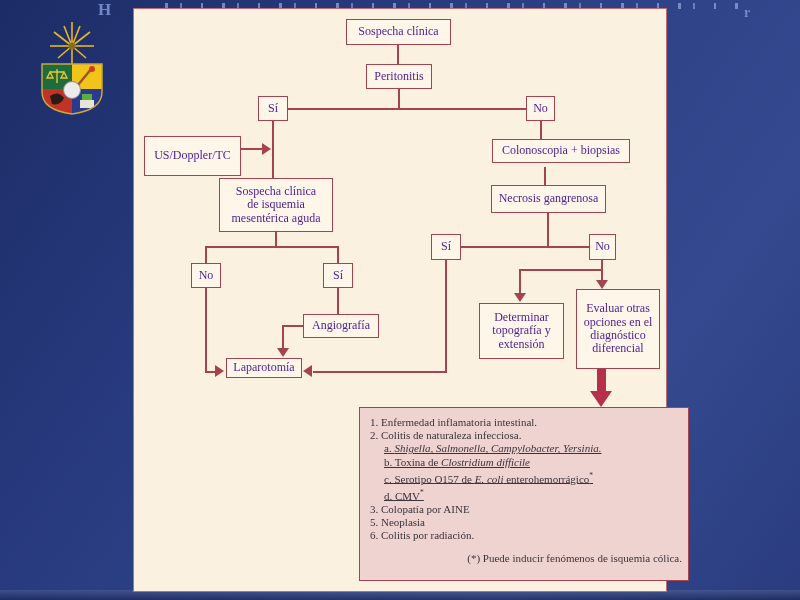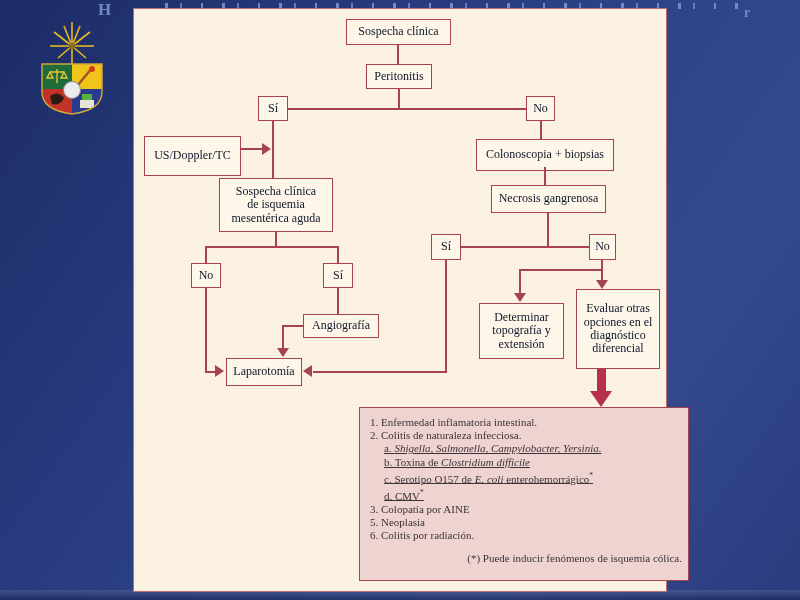--- a/index.html
+++ b/index.html
@@ -10,21 +10,21 @@
   .bottom-glow{position:absolute;left:0;right:0;bottom:0;height:10px;
          background:linear-gradient(to bottom,rgba(255,255,255,.10),rgba(10,16,40,.35));}
   .title-frag{position:absolute;color:#7288c8;font-size:17px;font-weight:bold;z-index:3;}
   .title-marks{position:absolute;left:165px;top:3px;width:575px;height:6px;z-index:1;opacity:.75;
          background:repeating-linear-gradient(90deg,#8fa3d6 0 3px,transparent 3px 15px,#7d92cc 15px 17px,transparent 17px 36px,#8fa3d6 36px 38px,transparent 38px 57px);}
   .logo{position:absolute;left:28px;top:20px;z-index:3;}
   .panel{position:absolute;left:133px;top:8px;width:534px;height:584px;z-index:2;
          background:#fbf1e0;border:1px solid rgba(165,67,79,.75);box-sizing:border-box;}
   .fbox{position:absolute;background:#fdf6e9;border:1.5px solid #a5434f;box-sizing:border-box;
         display:flex;align-items:center;justify-content:center;text-align:center;
-        color:#0f172a;font-size:12px;line-height:1.12;}
+        color:#4c1d95;font-size:12px;line-height:1.12;}
   .ln{position:absolute;background:#a5434f;}
   .ah{position:absolute;width:0;height:0;}
   .ah-right{border-top:6px solid transparent;border-bottom:6px solid transparent;border-left:9px solid #a5434f;}
   .ah-left{border-top:6px solid transparent;border-bottom:6px solid transparent;border-right:9px solid #a5434f;}
   .ah-down{border-left:6px solid transparent;border-right:6px solid transparent;border-top:9px solid #a5434f;}
   .big-shaft{position:absolute;left:463px;top:360px;width:9px;height:23px;background:#b5304a;}
   .big-head{position:absolute;left:456px;top:382px;width:0;height:0;
         border-left:11px solid transparent;border-right:11px solid transparent;border-top:16px solid #b5304a;}
   .pinkbox{position:absolute;left:225px;top:398px;width:330px;height:174px;box-sizing:border-box;
         background:#efd3d1;border:1.5px solid #a5434f;color:#3a333a;
@@ -127,32 +127,32 @@
     </div>
 
     <div class="ln" style="left:203px;top:279px;width:2px;height:26px"></div>
     <div class="fbox" style="left:169px;top:305px;width:76px;height:24px">
       <span>Angiografía</span>
     </div>
     <div class="ln" style="left:149px;top:316px;width:20px;height:2px"></div>
     <div class="ln" style="left:148px;top:316px;width:2px;height:24px"></div>
     <div class="ah ah-down" style="left:143px;top:339px"></div>
 
-    <div class="fbox" style="left:92px;top:349px;width:76px;height:28px">
+    <div class="fbox" style="left:92px;top:349px;width:76px;height:20px">
       <span>Laparotomía</span>
     </div>
     <div class="ln" style="left:71px;top:279px;width:2px;height:84px"></div>
     <div class="ln" style="left:71px;top:362px;width:11px;height:2px"></div>
     <div class="ah ah-right" style="left:81px;top:356px"></div>
     <div class="ln" style="left:311px;top:251px;width:2px;height:112px"></div>
     <div class="ln" style="left:179px;top:362px;width:134px;height:2px"></div>
     <div class="ah ah-left" style="left:169px;top:356px"></div>
 
     <div class="ln" style="left:406px;top:112px;width:2px;height:18px"></div>
-    <div class="fbox" style="left:342px;top:130px;width:138px;height:32px">
+    <div class="fbox" style="left:358px;top:130px;width:138px;height:24px">
       <span>Colonoscopia + biopsias</span>
     </div>
     <div class="ln" style="left:410px;top:158px;width:2px;height:18px"></div>
     <div class="fbox" style="left:357px;top:176px;width:115px;height:28px">
       <span>Necrosis gangrenosa</span>
     </div>
     <div class="ln" style="left:413px;top:204px;width:2px;height:34px"></div>
     <div class="ln" style="left:327px;top:237px;width:128px;height:2px"></div>
     <div class="fbox" style="left:297px;top:225px;width:30px;height:26px">
       <span>Sí</span>

